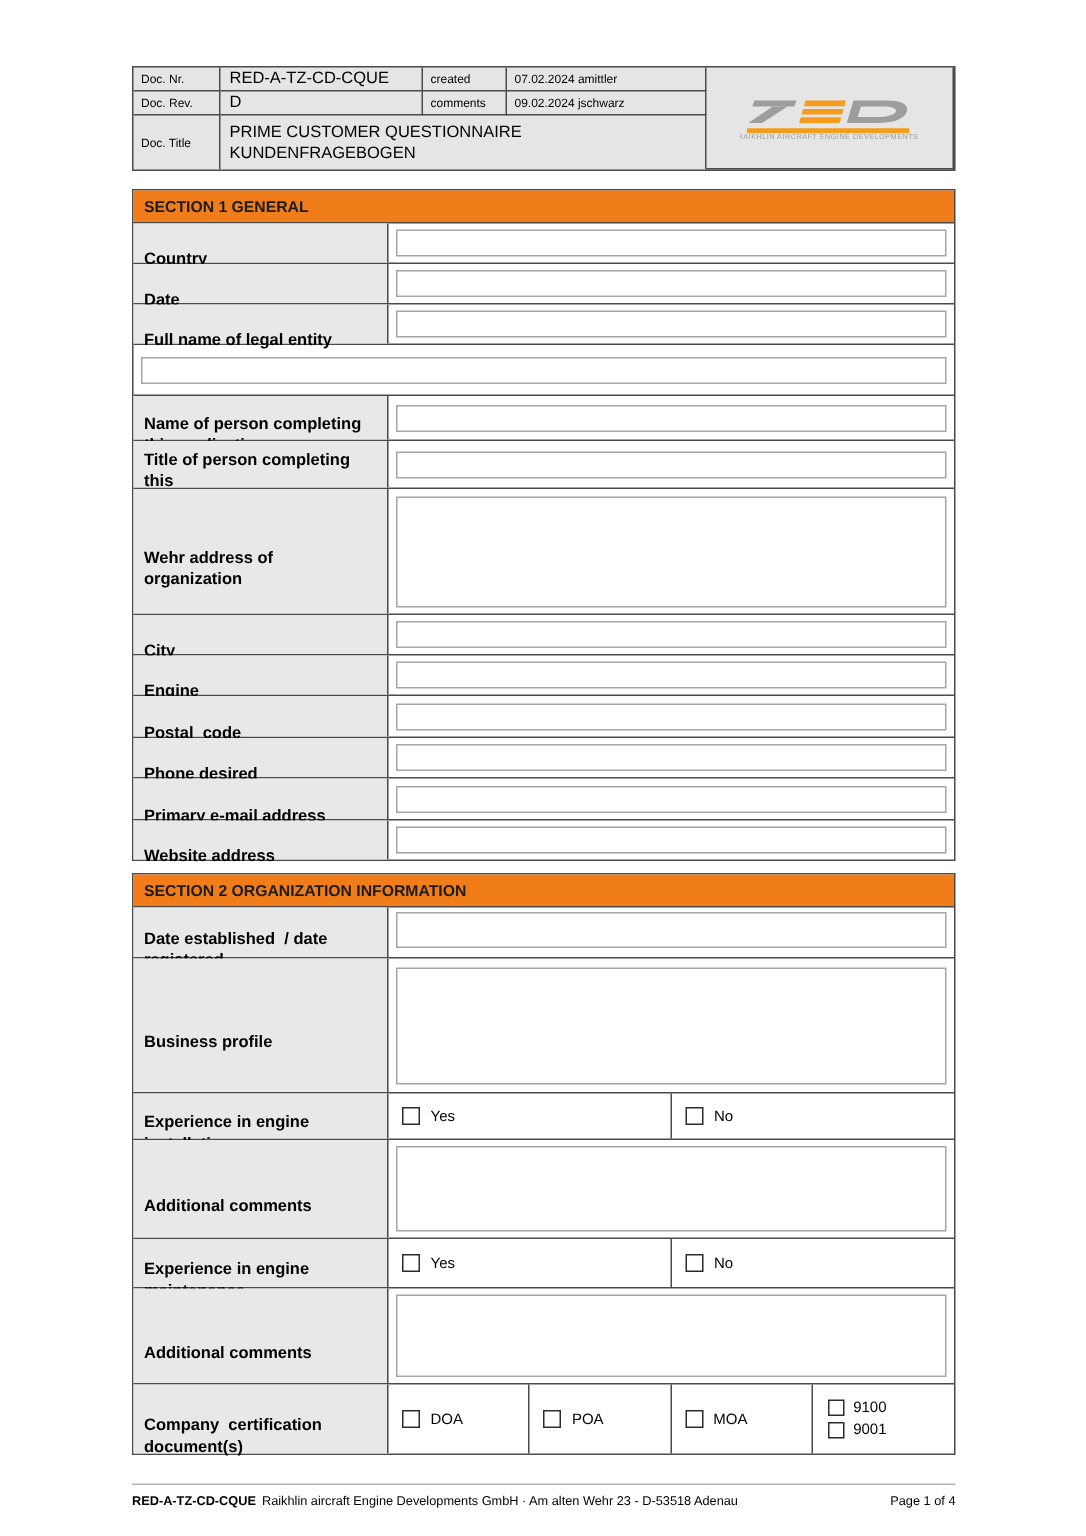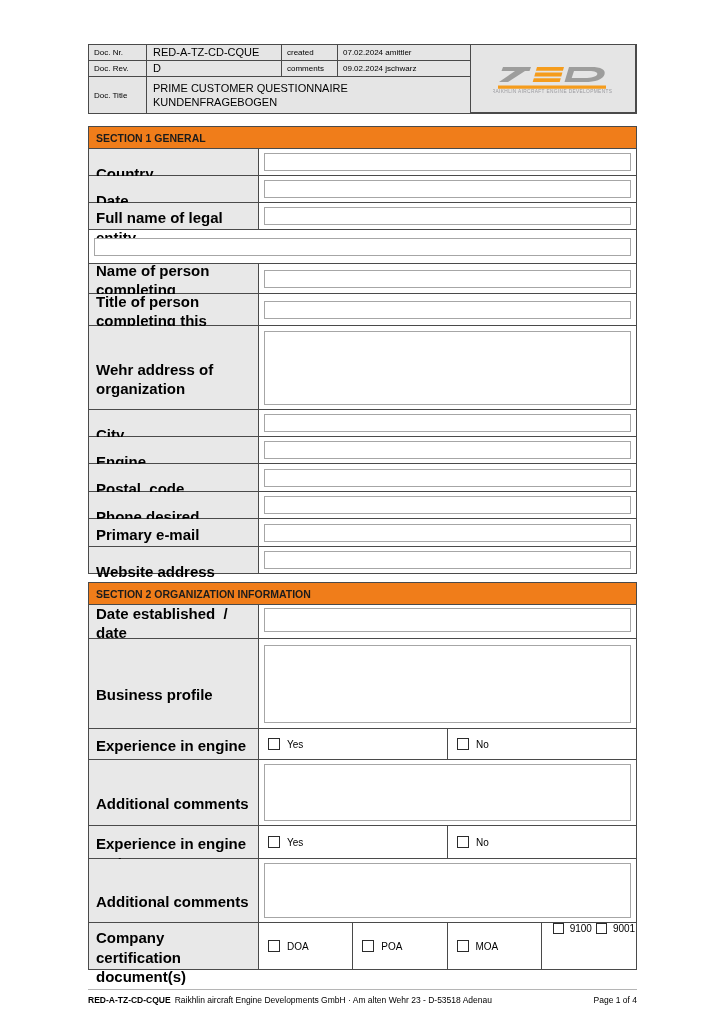--- a/index.html
+++ b/index.html
@@ -48,21 +48,21 @@
     display:flex;align-items:center;padding-left:7px;
     font-size:10.5px;font-weight:bold;color:#1C1C1C;
   }
   .row{display:flex;border-top:1px solid var(--grid-border);}
   .lcell{
     width:170px;flex:0 0 170px;background:var(--label-bg);
     border-right:1px solid var(--grid-border);
     display:flex;align-items:center;padding:2px 8px 2px 7px;
   }
   .flabel{
-    font-size:15px;font-weight:bold;line-height:1.3;white-space:pre-wrap;margin-top:23px;
+    font-size:11px;font-weight:bold;line-height:1.3;white-space:pre-wrap;margin-top:23px;
   }
   .icell{
     flex:1;display:flex;align-items:center;padding:0 5px;min-width:0;
   }
   .icell.pad-v{padding-top:4px;padding-bottom:4px;}
   .icell.top{align-items:flex-start;padding-top:3px;}
   .ibox{
     width:100%;border:1px solid var(--input-border);background:#fff;
     height:18px;border-radius:0;font-family:"Liberation Sans",sans-serif;
     font-size:10px;padding:0 3px;outline:none;display:block;
@@ -74,21 +74,21 @@
     flex:1;display:flex;align-items:center;gap:7px;padding-left:9px;min-width:0;
   }
   .opt + .opt{border-left:1px solid var(--grid-border);}
   .opt-label{font-size:10px;text-align:center;}
   .cb{
     appearance:none;-webkit-appearance:none;width:12px;height:12px;flex:0 0 12px;
     border:1.5px solid #2B2B2B;background:#fff;margin:0;border-radius:0;
   }
   .cb.small{width:11px;height:11px;flex:0 0 11px;}
   .opt.stacked{
-    align-items:flex-start;justify-content:center;
+    flex-direction:column;align-items:flex-start;justify-content:center;
     gap:4px;padding-left:10px;
   }
   .opt.stacked .sub{display:flex;align-items:center;gap:6px;}
 
   
   .logo-svg{display:block;}
 
   
   .footer{
     position:absolute;left:88px;top:989px;width:549px;

